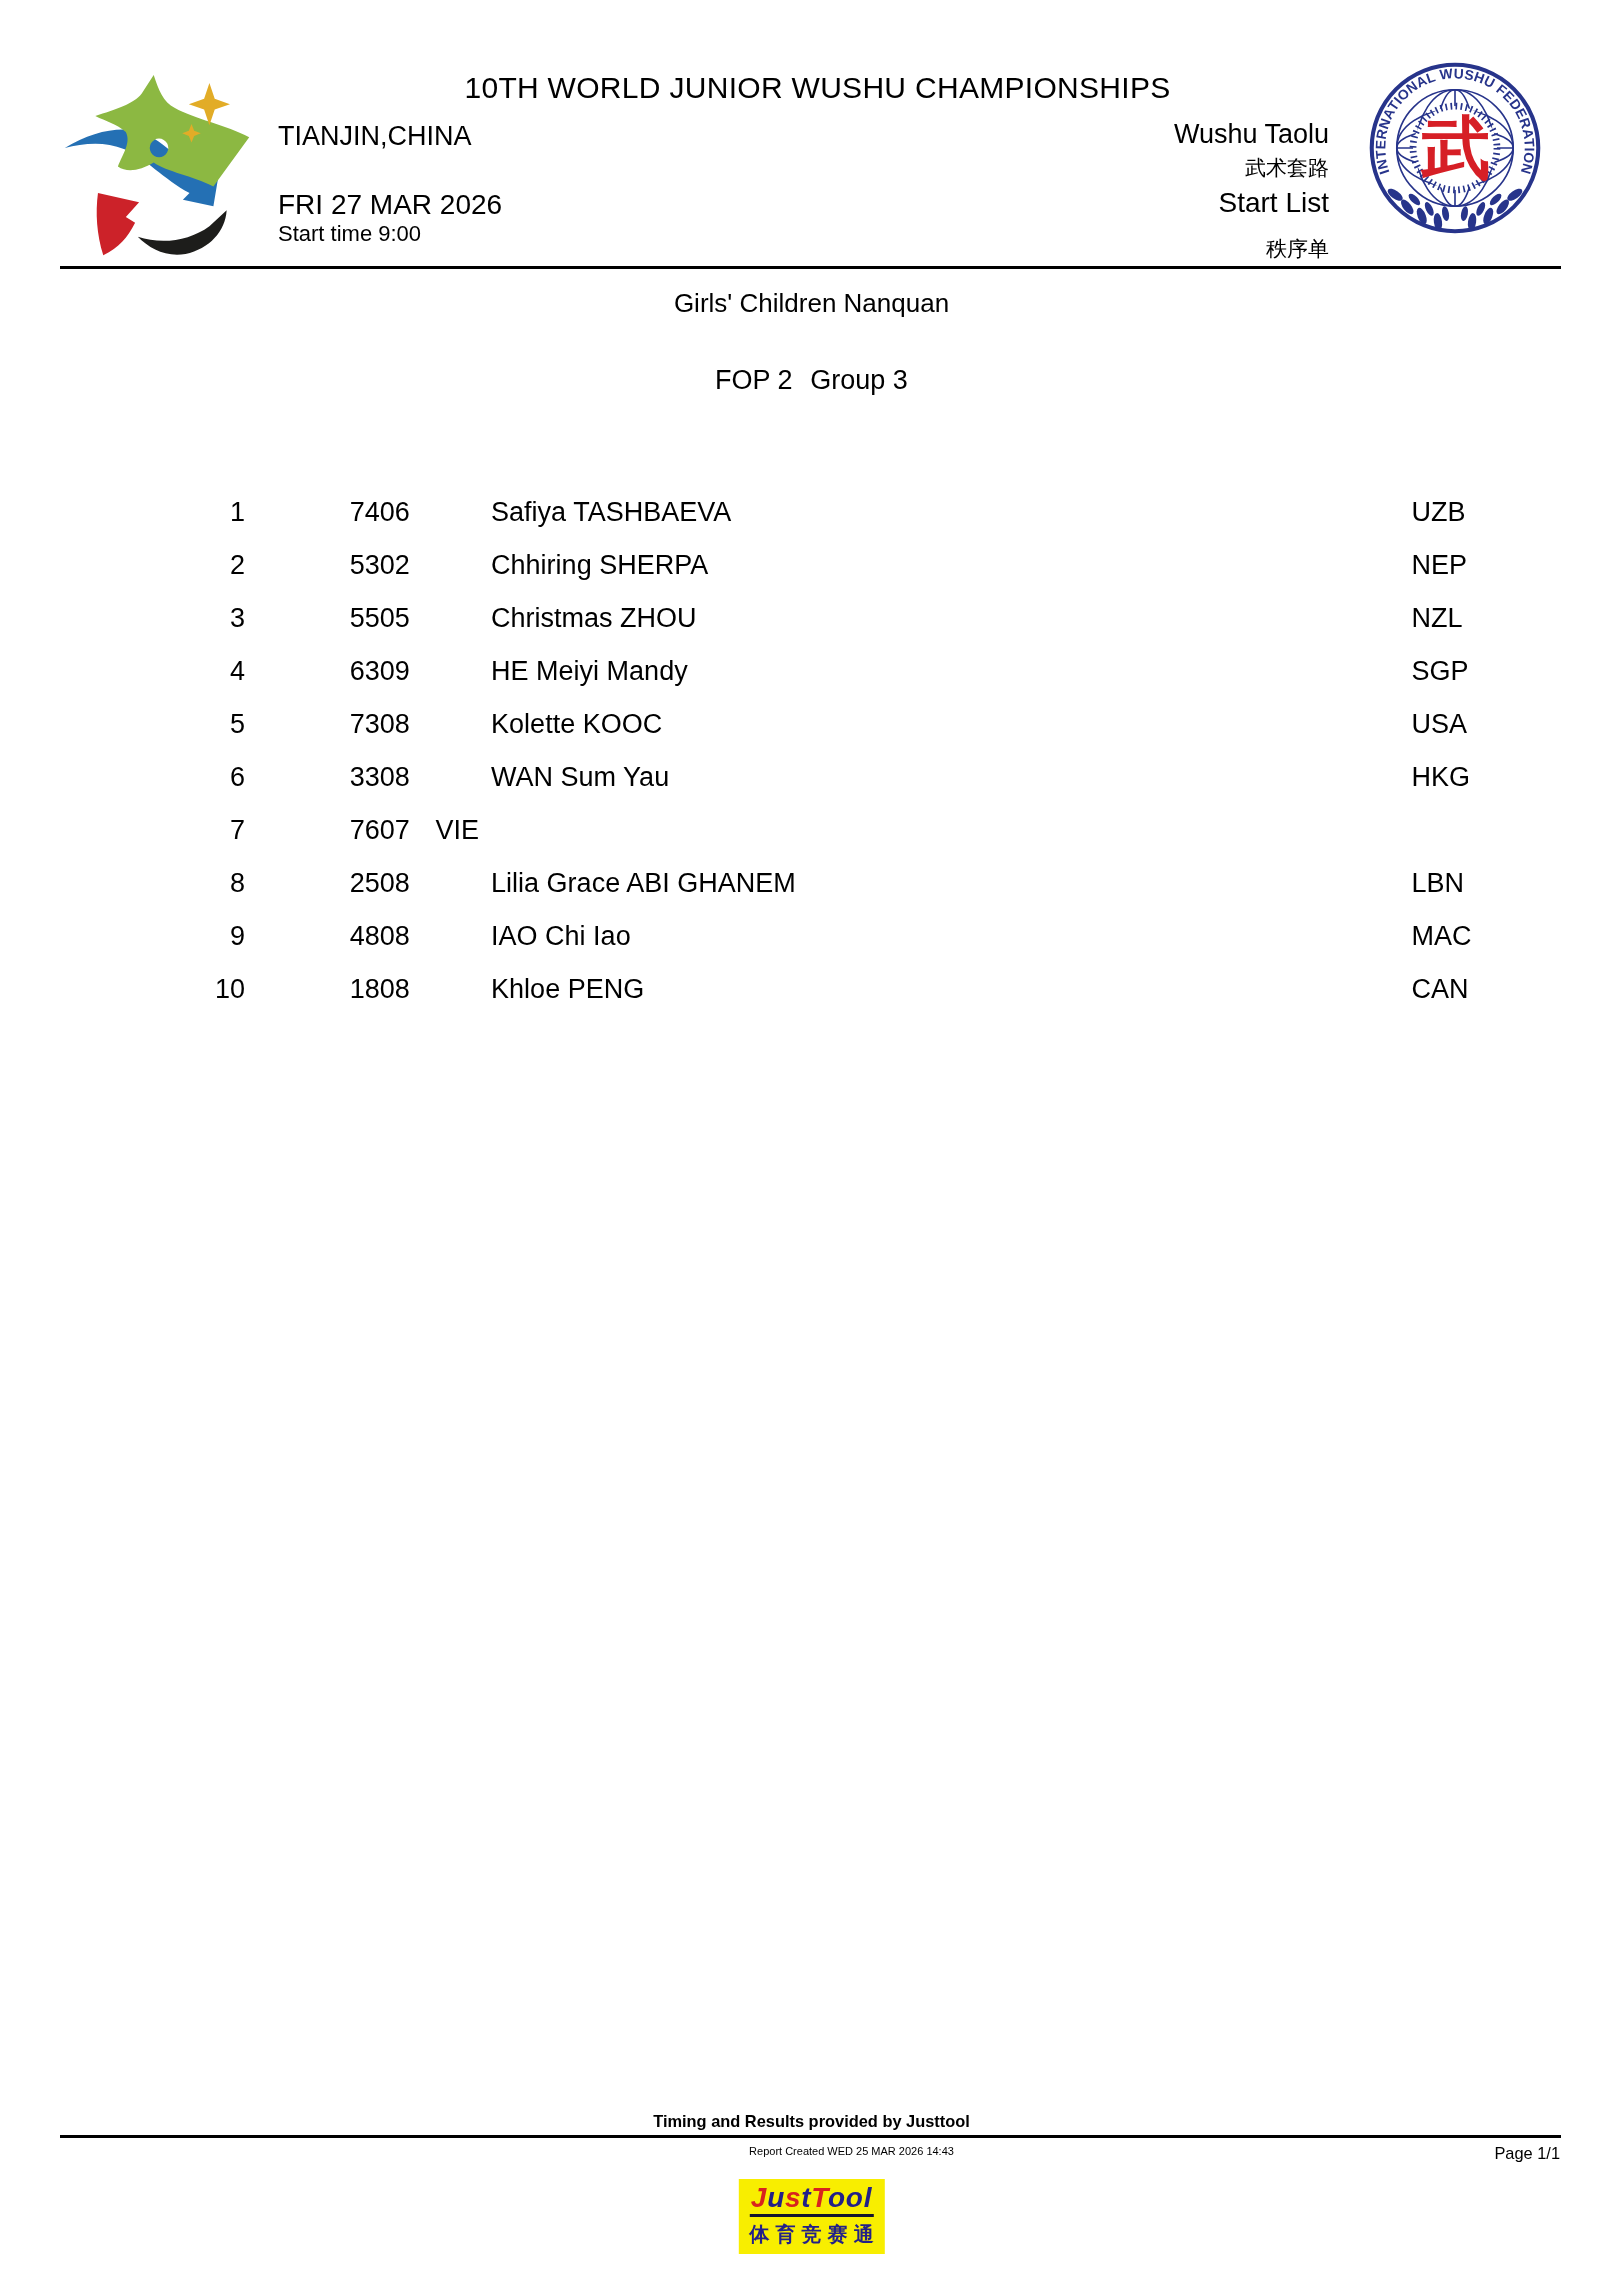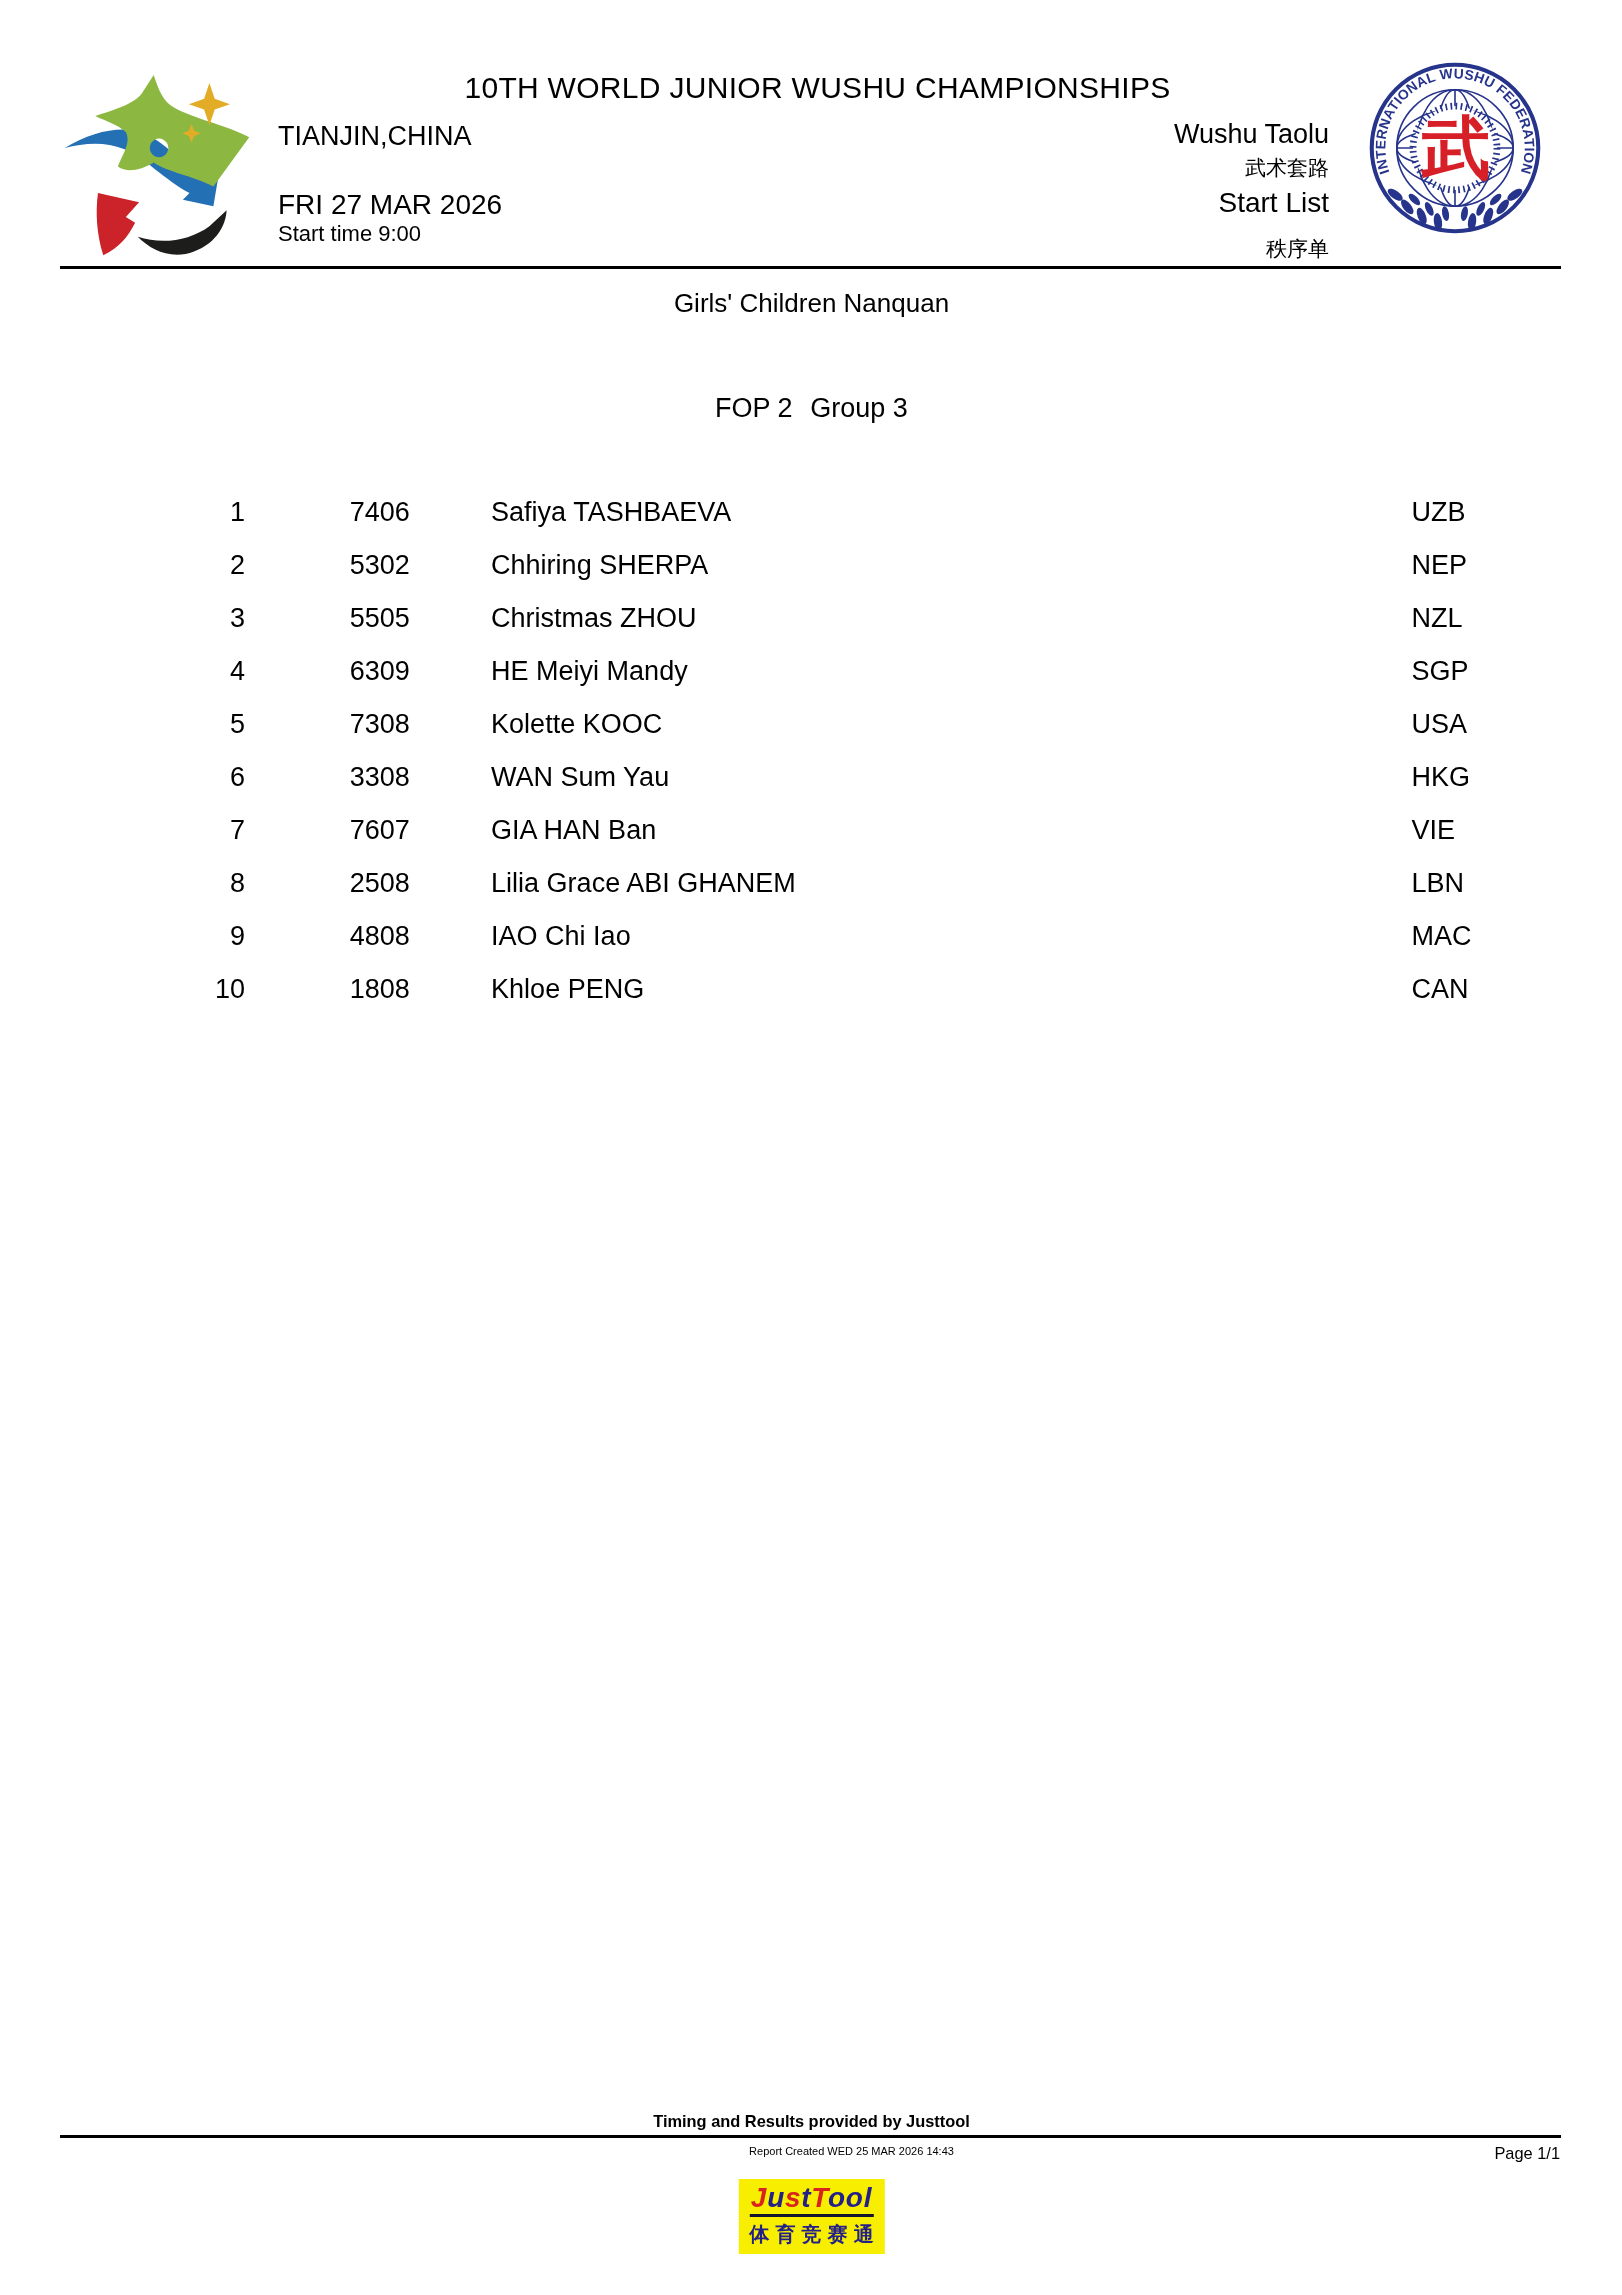--- a/index.html
+++ b/index.html
@@ -17,21 +17,21 @@
   .right-info{right:294px;top:120px;text-align:right;}
   .discipline-en{font-size:27px;line-height:1.1;}
   .discipline-zh{font-size:21px;line-height:1.1;margin-top:6.1px;}
   .doctype-en{font-size:28px;line-height:1.1;margin-top:8.9px;}
   .doctype-zh{font-size:21px;line-height:1.1;margin-top:18px;}
   .iwuf-logo{right:80px;top:60px;width:176px;height:176px;}
   .rule{left:60px;width:1501px;height:3.4px;background:#000;}
   .header-rule{top:266px;}
   
   .event-title{left:0;top:288px;width:100%;text-align:center;font-size:26px;}
-  .session{left:0;top:365px;width:100%;display:flex;justify-content:center;gap:17.7px;font-size:27px;margin-top:28px;}
+  .session{left:0;top:365px;width:100%;display:flex;justify-content:center;gap:17.7px;font-size:27px;}
   
   .thead{left:60px;top:412px;width:1501px;height:74px;border:4.1px solid #000;box-sizing:border-box;
          display:grid;grid-template-columns:196px 151px auto 170px;align-items:center;
          font-weight:bold;font-size:26px;}
   .tbody{left:60px;top:486px;width:1501px;padding:0;box-sizing:border-box;}
   .trow{display:grid;grid-template-columns:196px 151px auto 170px;align-items:center;
         height:53px;font-size:27px;padding:0 4.1px;box-sizing:border-box;}
   .c-order{text-align:right;}
   .thead .c-order{padding-right:0;}
   .trow  .c-order{padding-right:15px;}
@@ -171,21 +171,20 @@
       </div>
       <div class="trow">
         <div class="c-order">6</div>
         <div class="c-bib">3308</div>
         <div class="c-name">WAN Sum Yau</div>
         <div class="c-noc">HKG</div>
       </div>
       <div class="trow">
         <div class="c-order">7</div>
         <div class="c-bib">7607</div>
-        <div class="c-name">GIA HAN Ban</div>
         <div class="c-noc">VIE</div>
       </div>
       <div class="trow">
         <div class="c-order">8</div>
         <div class="c-bib">2508</div>
         <div class="c-name">Lilia Grace ABI GHANEM</div>
         <div class="c-noc">LBN</div>
       </div>
       <div class="trow">
         <div class="c-order">9</div>

